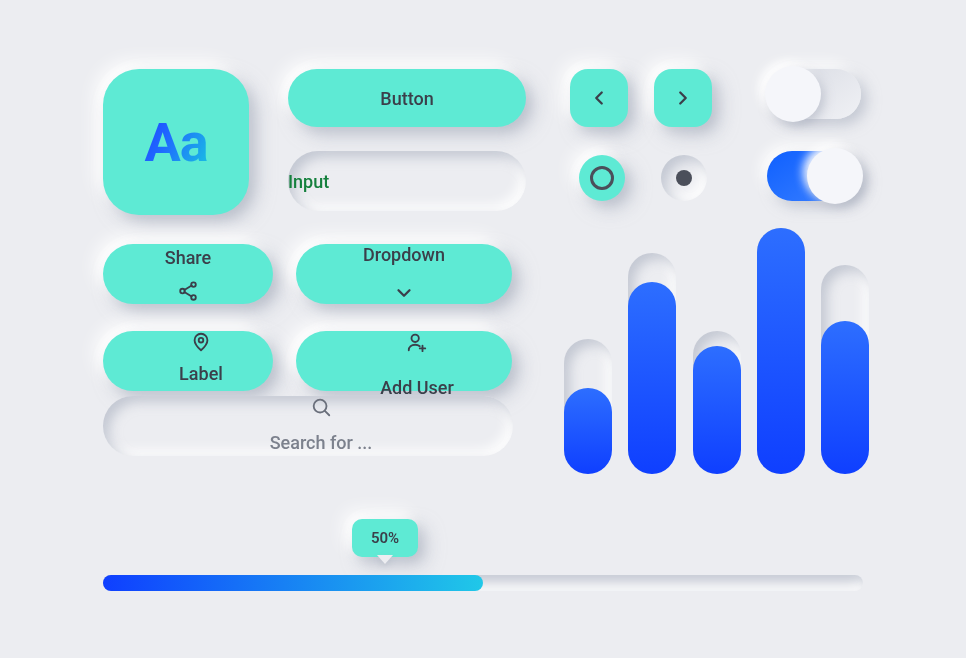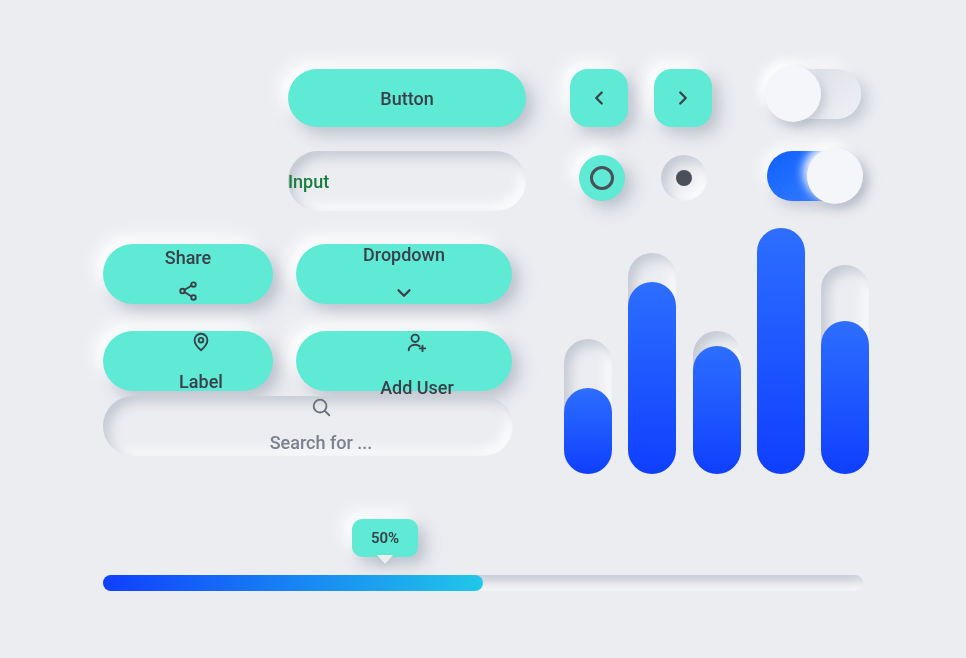--- a/index.html
+++ b/index.html
@@ -95,21 +95,21 @@
     display:flex;align-items:center;justify-content:center;
   }
   .radio-on .dot { width:16px; height:16px; background:#4b4f5a; border-radius:50%; }
 
   .pill {
     position:absolute; height:60px; display:flex; align-items:center;
     font-size:18px; font-weight:500; color:#3b3f4a;flex-direction:column;
   }
   .share-pill { left:103px; top:244px; width:170px; justify-content:center; gap:12px; }
   .dropdown-pill { left:296px; top:244px; width:216px; justify-content:space-between; padding:0 28px;text-align:center; }
-  .label-pill { left:103px; top:331px; width:170px; justify-content:flex-start; gap:18px; padding-left:26px; }
+  .label-pill { left:103px; top:331px; width:170px; justify-content:flex-start; gap:10px; padding-left:26px; }
   .adduser-pill { left:296px; top:331px; width:216px; justify-content:flex-start; gap:24px; padding-left:26px; }
   .search-pill { left:103px; top:396px; width:410px; justify-content:flex-start; gap:14px; padding-left:26px; color:#7c818d; }
 
   .ico { width:22px; height:22px; display:inline-flex; align-items:center; justify-content:center; }
   .ico svg { width:100%; height:100%; stroke:#3b3f4a; stroke-width:2; fill:none; stroke-linecap:round; stroke-linejoin:round; }
   .search-pill .ico svg { stroke:#6a6f7b; }
 
   
   .chart {
     position:absolute; left:564px; top:228px; width:305px; height:246px;
@@ -141,20 +141,23 @@
     border-left:8px solid transparent; border-right:8px solid transparent;
     border-top:9px solid #ecedf1;
     filter: drop-shadow(0 3px 3px rgba(163,170,185,0.4));
   }
 </style>
 </head>
 <body>
 
 <div class="canvas">
 
+  <div class="tile-aa neo">
+    <span class="aa-text">Aa</span>
+  </div>
 
   <div class="btn-main neo neo-pill">
     <span>Button</span>
   </div>
 
   <div class="input-main neo-pill neo-inset">
     <span>Input</span>
   </div>
 
   <div class="nav-prev neo">

